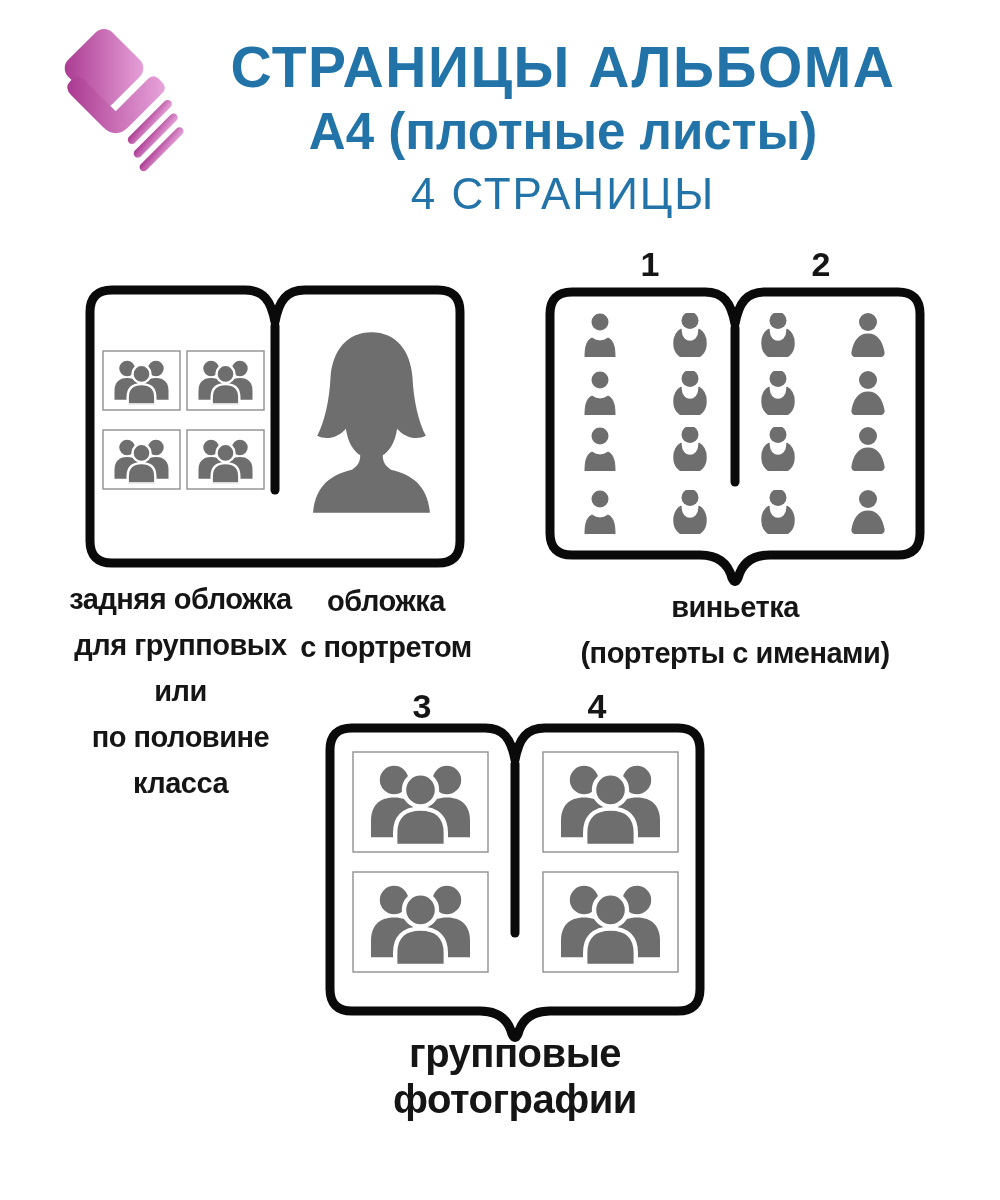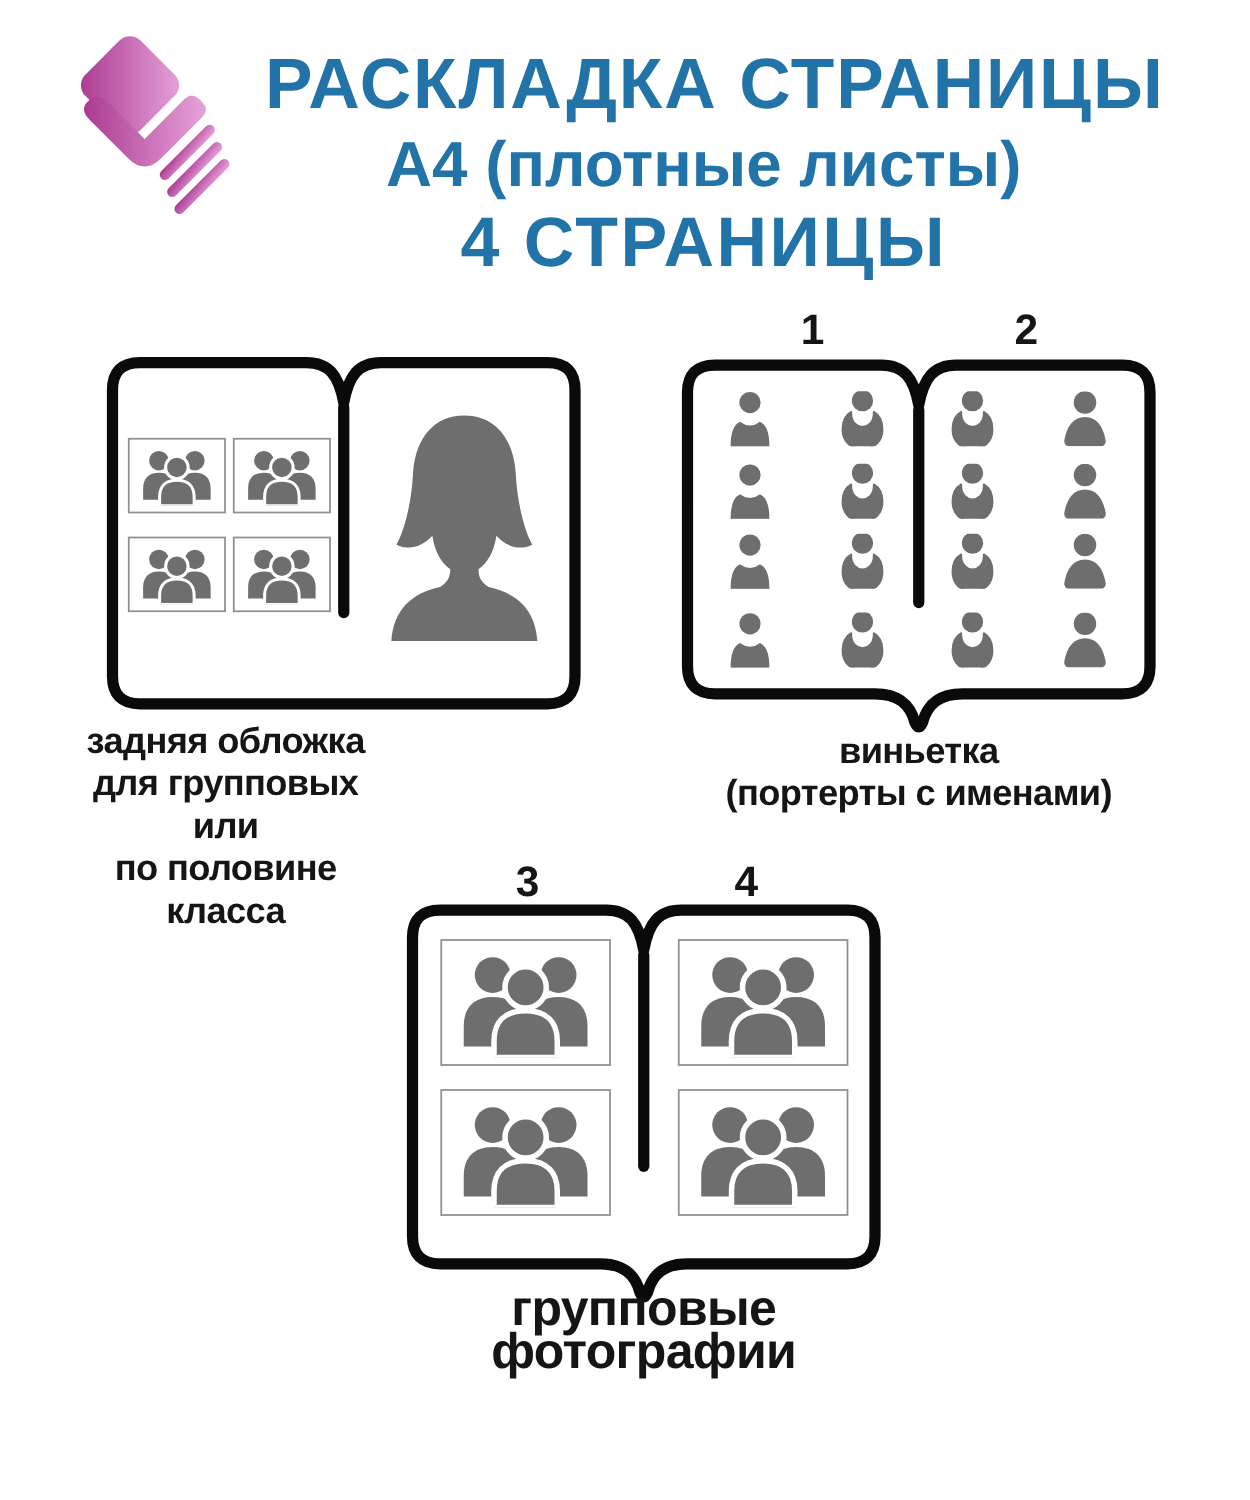--- a/index.html
+++ b/index.html
@@ -15,29 +15,29 @@
   .canvas{
     position:relative;width:1000px;height:1200px;background:#ffffff;overflow:hidden;
     font-family:"Liberation Sans","DejaVu Sans",sans-serif;color:var(--text-black);
   }
   .logo{position:absolute;left:42px;top:18px;}
   .title-block{position:absolute;left:212px;top:36px;width:702px;text-align:center;color:var(--title-blue);}
   .t1{font-size:57px;line-height:62px;font-weight:bold;letter-spacing:1.5px;white-space:nowrap;}
   .t2{font-size:51px;line-height:56px;margin-top:6px;white-space:nowrap;}
   .t2 .b{font-weight:bold;}
   .t2 .r{font-weight:bold;}
-  .t3{font-size:56px;line-height:48px;margin-top:10px;font-weight:bold;letter-spacing:2px;white-space:nowrap;}
+  .t3{font-size:44px;line-height:48px;margin-top:10px;font-weight:normal;letter-spacing:2px;white-space:nowrap;}
   .book{position:absolute;}
   .book-outline{fill:#ffffff;stroke:var(--book-stroke);stroke-width:9;stroke-linejoin:round;}
   .book-spine{fill:none;stroke:var(--book-stroke);stroke-width:9;stroke-linecap:round;}
   .photo-box{fill:#ffffff;stroke:var(--photo-border);stroke-width:1.4;}
   .iconed{color:var(--icon-gray);}
   .pagenum{position:absolute;width:60px;text-align:center;font-size:34px;line-height:36px;font-weight:bold;color:var(--text-black);}
   .label{position:absolute;text-align:center;font-weight:bold;color:var(--text-black);
-         font-size:29px;line-height:34px;letter-spacing:-0.5px;white-space:pre-line;}
+         font-size:29px;line-height:46px;letter-spacing:-0.5px;white-space:pre-line;}
   .group-caption{font-size:40px;}
 </style>
 </head>
 <body>
 
 <div class="canvas">
 
   <svg width="0" height="0" style="position:absolute" aria-hidden="true">
     <defs>
       <linearGradient id="logograd" x1="0" y1="1" x2="1" y2="0">
@@ -79,21 +79,21 @@
     <g transform="translate(62,6) scale(0.92) rotate(45)">
       <rect x="0" y="0" width="68" height="68" rx="13" fill="url(#logograd)"></rect>
       <path fill="url(#logograd)" d="M76,9 Q76,0 85,0 L89,0 Q98,0 98,9 L98,60 Q98,80 78,80 L30,80 Q18,80 18,70 L18,69 Q18,58 30,58 L76,58 Z"></path>
       <rect x="106" y="8" width="9" height="64" rx="4.5" fill="url(#logograd)"></rect>
       <rect x="121" y="14" width="9" height="64" rx="4.5" fill="url(#logograd)"></rect>
       <rect x="136" y="20" width="9" height="64" rx="4.5" fill="url(#logograd)"></rect>
     </g>
   </svg>
 
   <div class="title-block">
-    <div class="t1">РАСКЛАДКА СТРАНИЦЫ</div>
+    <div class="t1">СТРАНИЦЫ АЛЬБОМА</div>
     <div class="t2"><span class="b">А4</span><span class="r"> (плотные листы)</span></div>
     <div class="t3">4 СТРАНИЦЫ</div>
   </div>
 
   <svg class="book iconed" style="left:80px;top:280px" width="390" height="290" viewBox="0 0 390 290">
     <path class="book-outline" d="M195,42 C191,20 183,10 165,10 L32,10 Q10,10 10,32 L10,261 Q10,283 32,283 L358,283 Q380,283 380,261
          L380,32 Q380,10 358,10 L225,10 C207,10 199,20 195,42 Z"></path>
     <path class="book-spine" d="M195,46 L195,210"></path>
     <rect class="photo-box" x="23" y="71" width="77" height="59"></rect>
     <rect class="photo-box" x="107" y="71" width="77" height="59"></rect>
@@ -147,17 +147,19 @@
   <div class="pagenum" style="left:620px;top:246px">1</div>
   <div class="pagenum" style="left:791px;top:246px">2</div>
   <div class="pagenum" style="left:392px;top:688px">3</div>
   <div class="pagenum" style="left:567px;top:688px">4</div>
 
   <div class="label" style="left:28px;top:576px;width:305px">задняя обложка
 для групповых
 или
 по половине
 класса</div>
+  <div class="label" style="left:292px;top:578px;width:188px">обложка
+с портретом</div>
   <div class="label" style="left:560px;top:584px;width:350px">виньетка
 (портерты с именами)</div>
   <div class="label group-caption" style="left:335px;top:1030px;width:360px">групповые фотографии</div>
 
 </div>
 
 </body></html>

